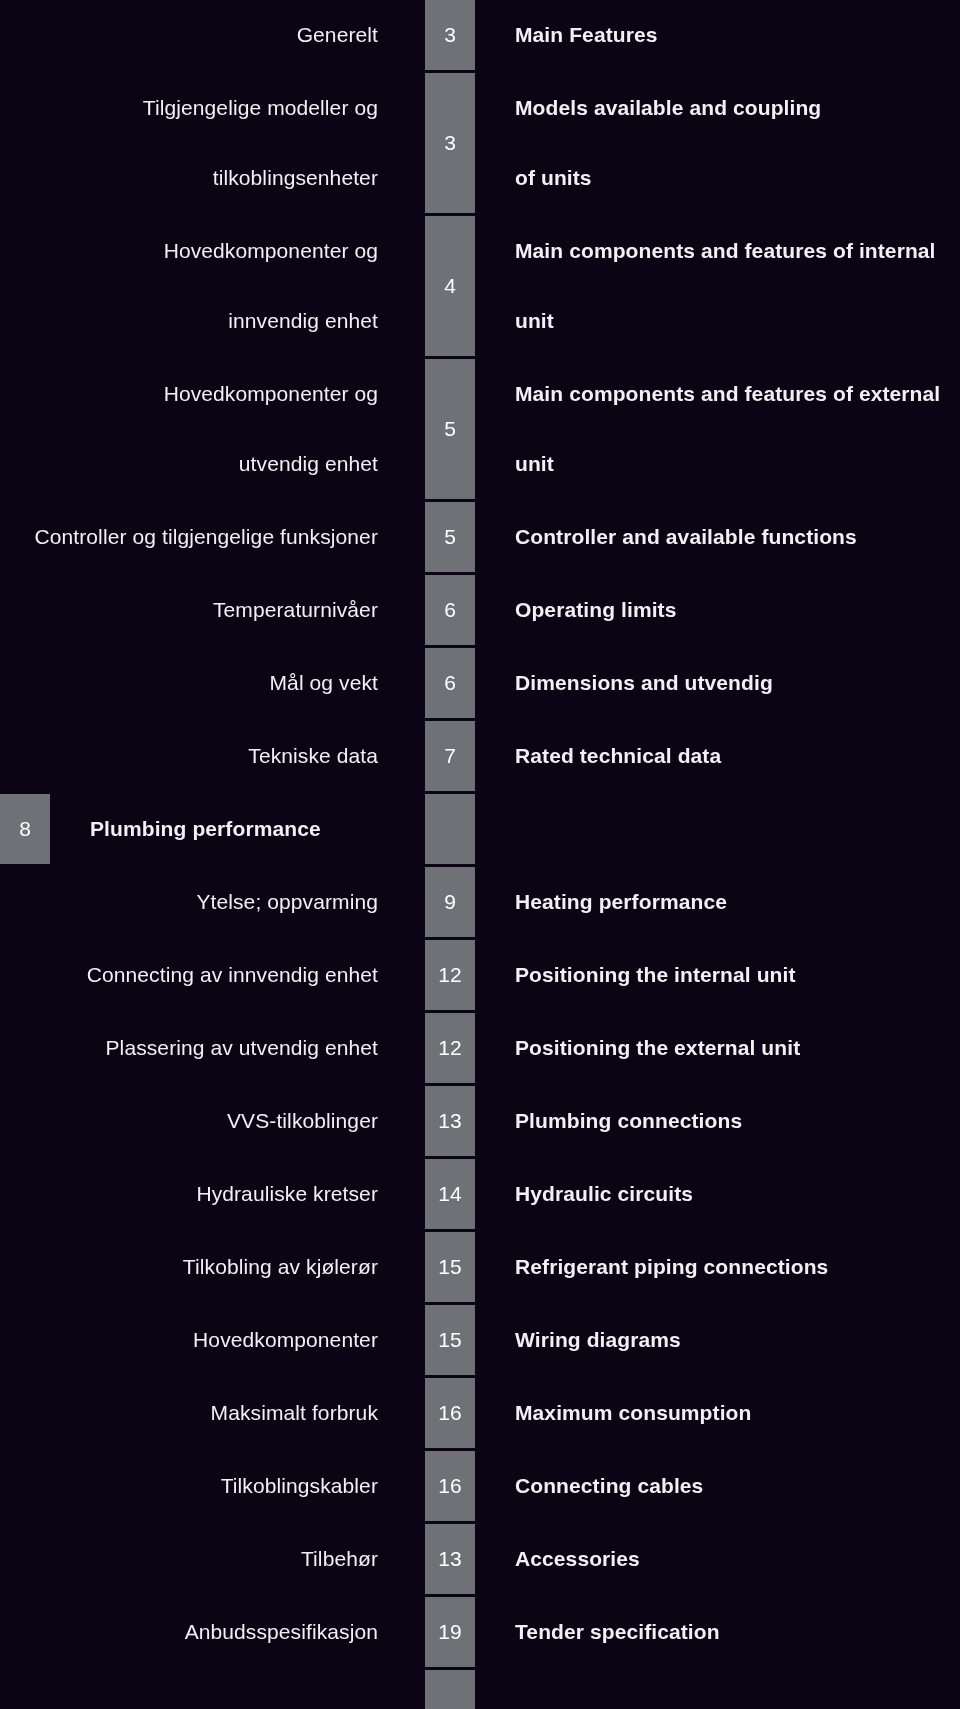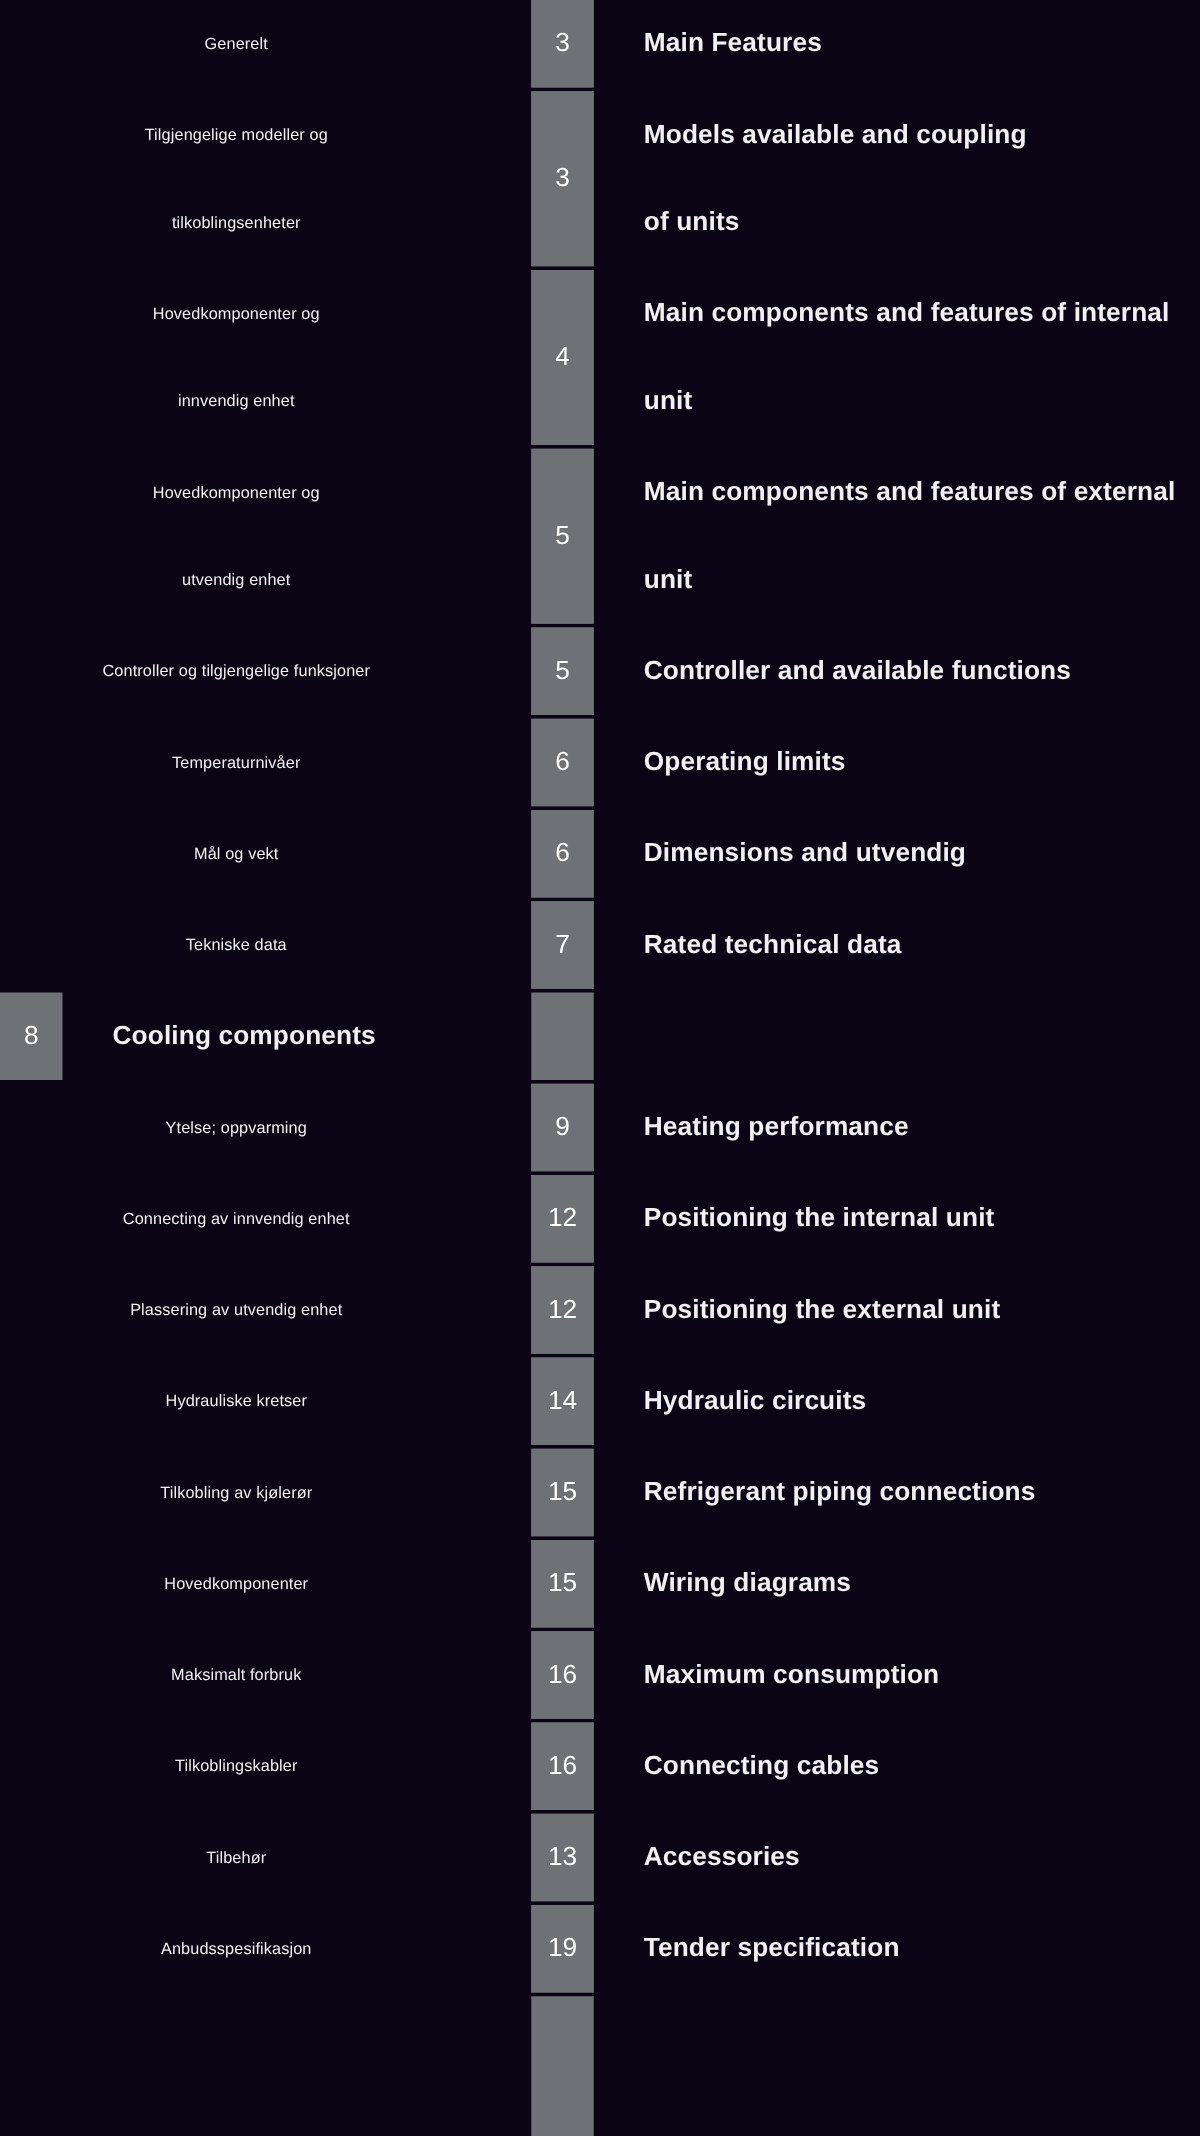--- a/index.html
+++ b/index.html
@@ -29,23 +29,23 @@
     display:flex;
     align-items:center;
     width:960px;
     border-bottom:3px solid #0a0414;
   }
   .row:last-child { border-bottom:none; }
 
   .title-no {
     width:425px;
     padding-right:47px;
-    text-align:center;
+    text-align:right;
     color:#f2f0f4;
-    font-size:13px;
+    font-size:21px;
     line-height:44px;
     white-space:pre-line;
     letter-spacing:0.1px;
   }
   .page {
     width:50px;
     flex:0 0 50px;
     align-self:stretch;
     background:#6e7277;
     color:#ffffff;
@@ -122,36 +122,41 @@
         <div class="page">6</div>
         <div class="title-en">Dimensions and utvendig</div>
       </div>
       <div class="row single">
         <div class="title-no">Tekniske data</div>
         <div class="page">7</div>
         <div class="title-en">Rated technical data</div>
       </div>
       <div class="row single">
         <div class="page">8</div>
-        <div class="title-en">Cooling components</div>
+        <div class="title-en">Plumbing performance</div>
       </div>
       <div class="row single">
         <div class="title-no">Ytelse; oppvarming</div>
         <div class="page">9</div>
         <div class="title-en">Heating performance</div>
       </div>
       <div class="row single">
         <div class="title-no">Connecting av innvendig enhet</div>
         <div class="page">12</div>
         <div class="title-en">Positioning the internal unit</div>
       </div>
       <div class="row single">
         <div class="title-no">Plassering av utvendig enhet</div>
         <div class="page">12</div>
         <div class="title-en">Positioning the external unit</div>
+      </div>
+      <div class="row single">
+        <div class="title-no">VVS-tilkoblinger</div>
+        <div class="page">13</div>
+        <div class="title-en">Plumbing connections</div>
       </div>
       <div class="row single">
         <div class="title-no">Hydrauliske kretser</div>
         <div class="page">14</div>
         <div class="title-en">Hydraulic circuits</div>
       </div>
       <div class="row single">
         <div class="title-no">Tilkobling av kjølerør</div>
         <div class="page">15</div>
         <div class="title-en">Refrigerant piping connections</div>

